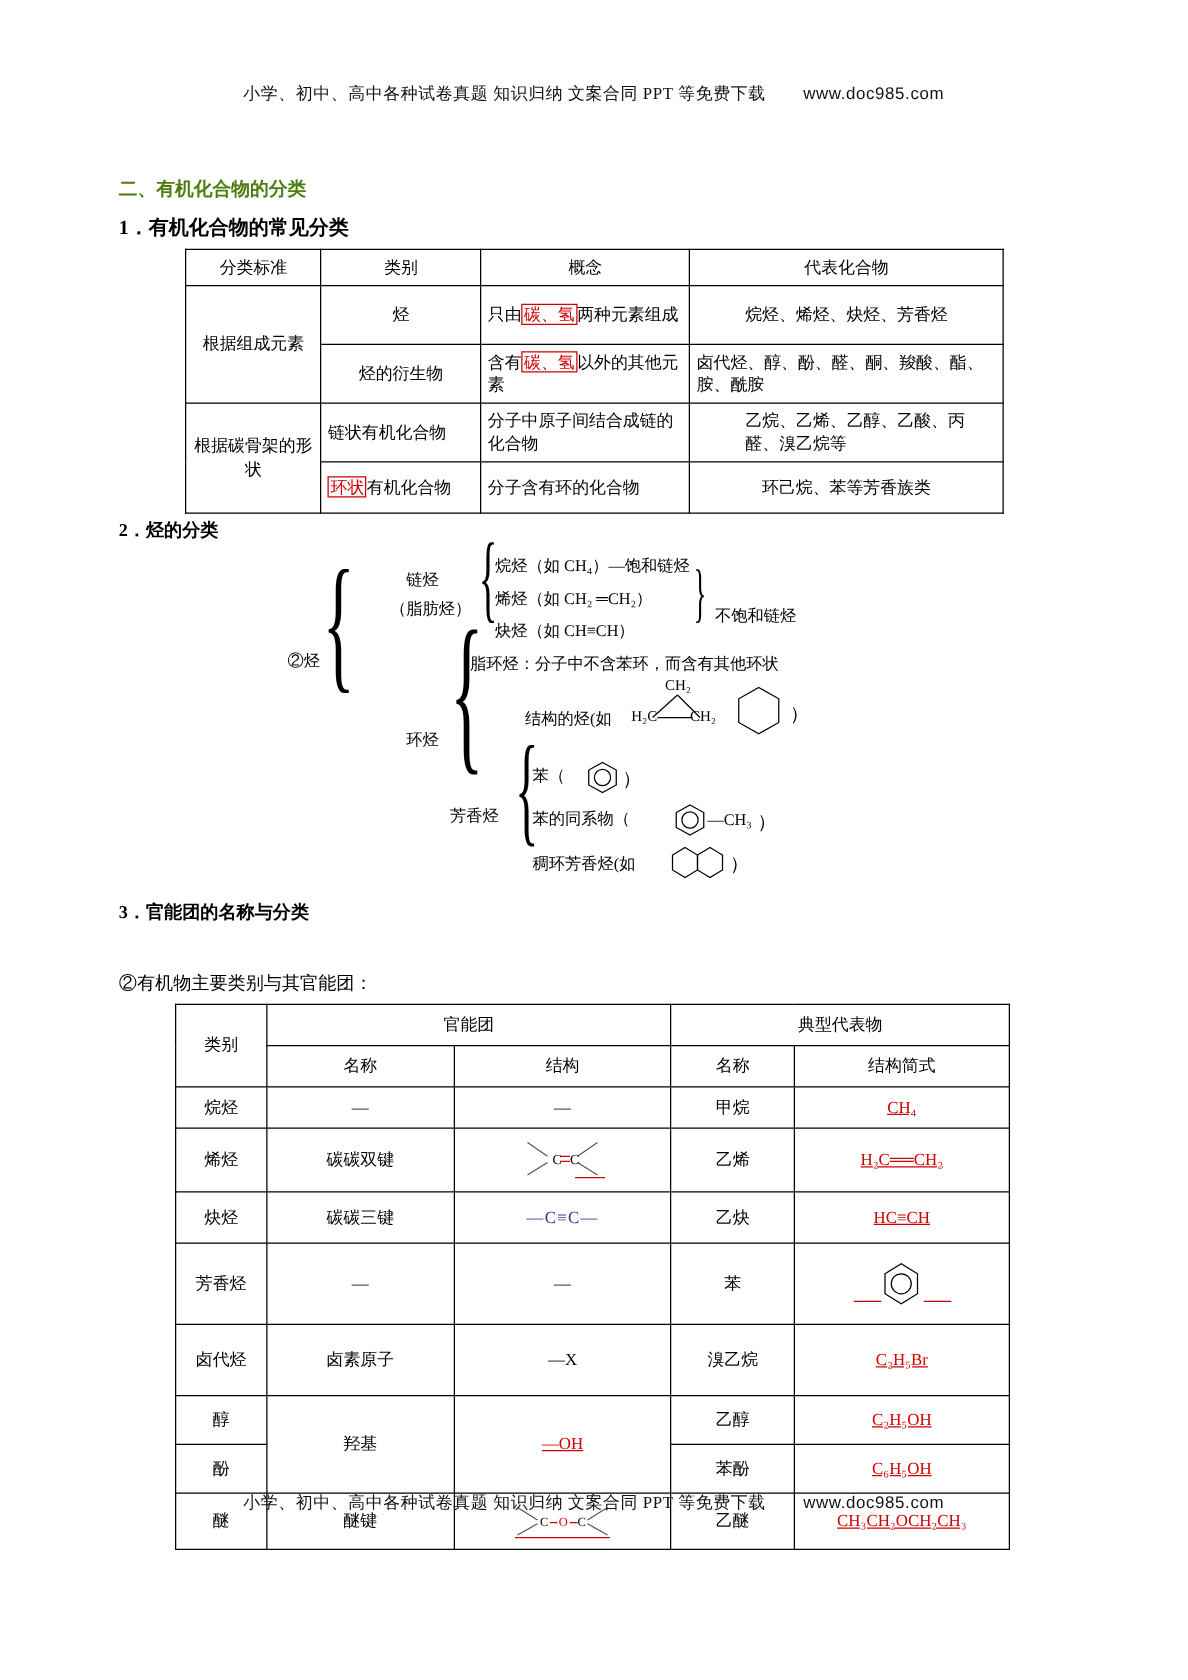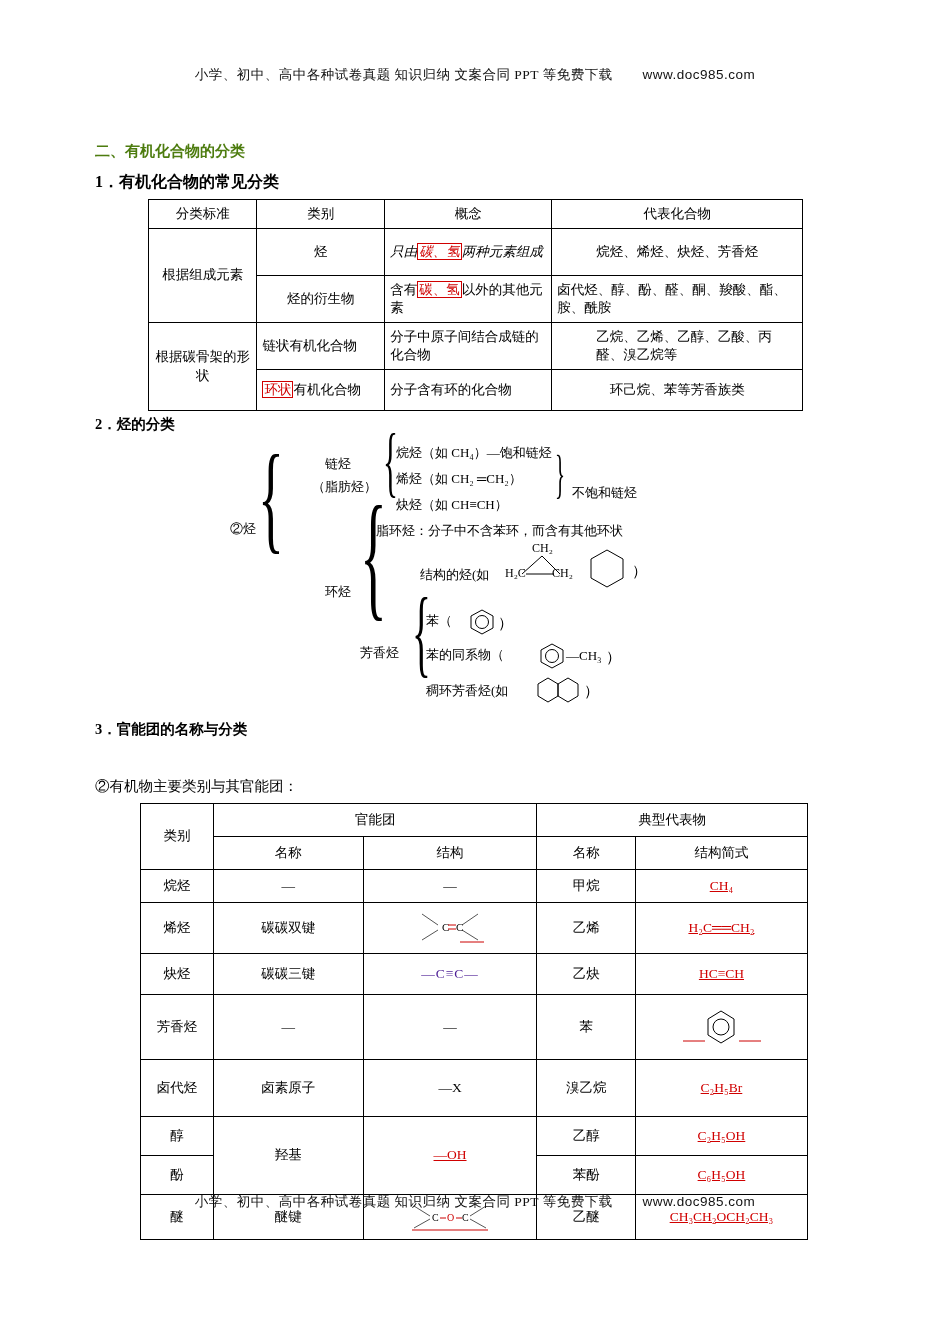--- a/index.html
+++ b/index.html
@@ -83,21 +83,21 @@
       <td class="lbl h">分类标准</td>
       <td class="cls h">类别</td>
       <td class="cpt h">概念</td>
       <td class="rep h">代表化合物</td>
     </tr>
     <tr>
       <td rowspan="2">
         <div>根据组成元素</div>
       </td>
       <td style="height:40px;">烃</td>
-      <td style="text-align:left;font-style:italic;">
+      <td style="text-align:left;">
         <span>只由</span><span class="redbox">碳、氢</span><span>两种元素组成</span>
       </td>
       <td>烷烃、烯烃、炔烃、芳香烃</td>
     </tr>
     <tr>
       <td style="height:40px;">烃的衍生物</td>
       <td style="text-align:left;">
         <span>含有</span><span class="redbox">碳、氢</span><span>以外的其他元素</span>
       </td>
       <td style="text-align:left;">卤代烃、醇、酚、醛、酮、羧酸、酯、胺、酰胺</td>

